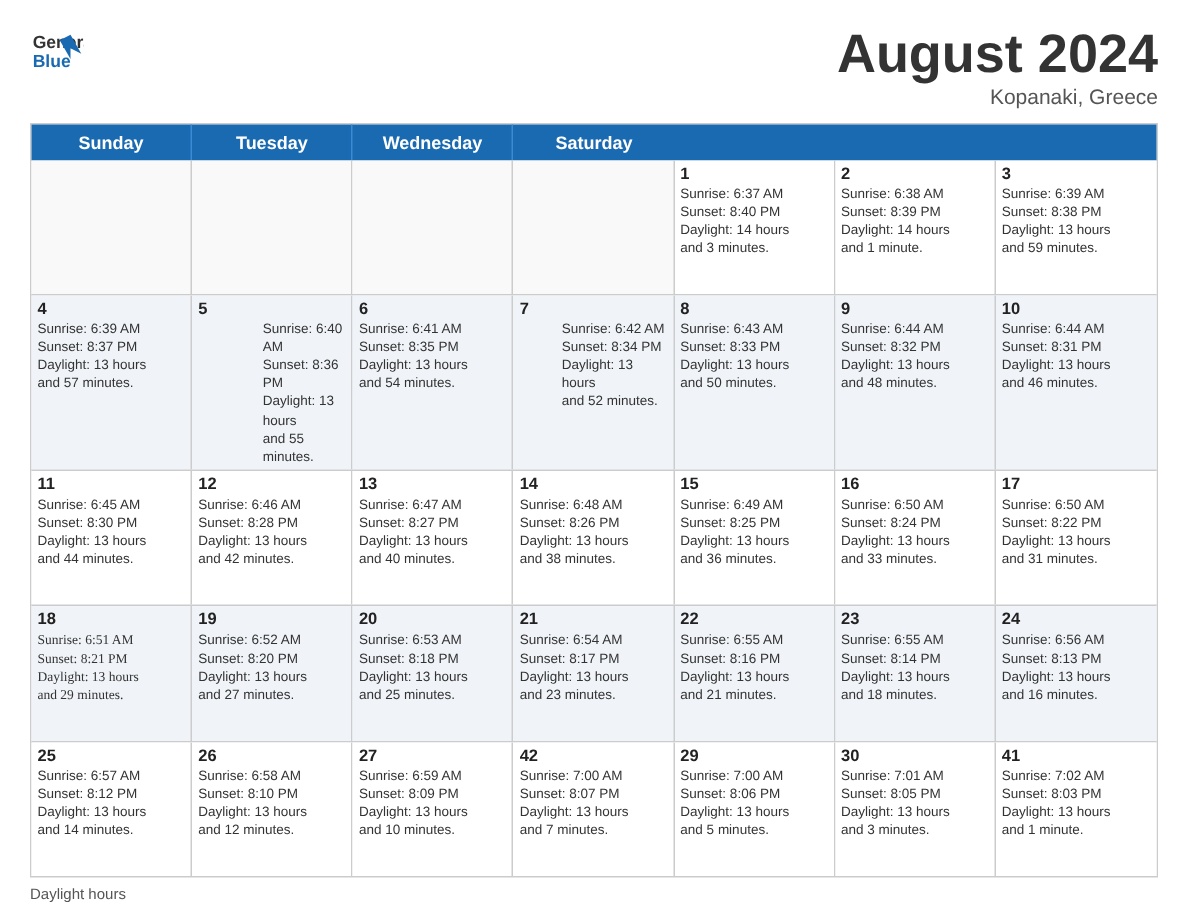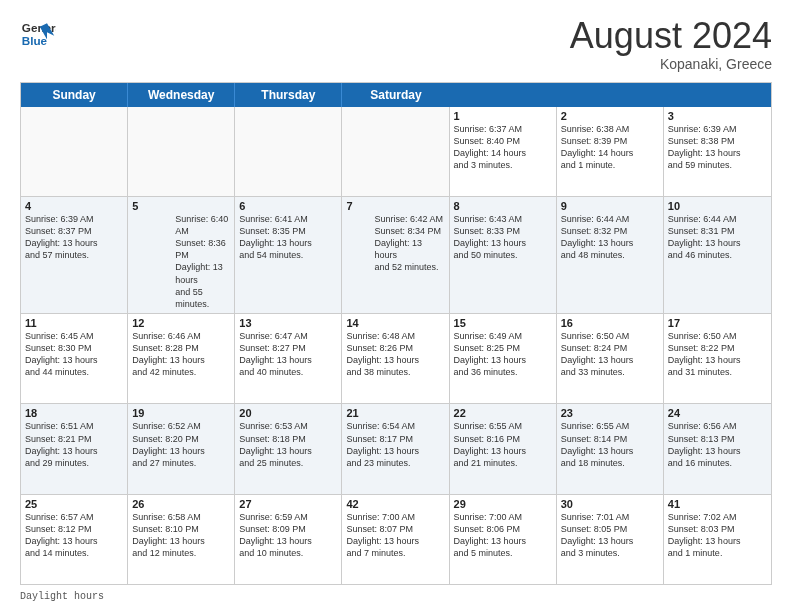--- a/index.html
+++ b/index.html
@@ -30,21 +30,21 @@
     }
     .logo-icon {
       width: 36px;
       height: 36px;
     }
     .title-block {
       text-align: right;
     }
     .month-title {
       font-size: 36px;
-      font-weight: normal;
+      font-weight: bold;
       color: #333;
       line-height: 1.1;
     }
     .location {
       font-size: 14px;
       color: #555;
     }
     .calendar {
       flex: 1;
       display: flex;
@@ -97,21 +97,20 @@
     }
     .day-info {
       font-size: 9px;
       color: #333;
       line-height: 1.35;
     }
     .footer {
       margin-top: 6px;
       font-size: 10px;
       color: #555;
-      font-family: Liberation Mono, monospace;
     }
   </style>
 </head>
 <body>
 
 <div class="page">
   <div class="header">
     <div class="logo">
       <svg class="logo-icon" viewBox="0 0 40 40">
         <text x="2" y="18" font-size="13" font-weight="bold" fill="#333">General</text>
@@ -121,22 +120,22 @@
     </div>
     <div class="title-block">
       <div class="month-title">August 2024</div>
       <div class="location">Kopanaki, Greece</div>
     </div>
   </div>
 
   <div class="calendar">
     <div class="cal-header">
     <div class="cal-header-cell">Sunday</div>
+        <div class="cal-header-cell">Tuesday</div>
         <div class="cal-header-cell">Wednesday</div>
-        <div class="cal-header-cell">Thursday</div>
         <div class="cal-header-cell">Saturday</div>
       </div>
     <div class="cal-body">
     <div class="cal-row">
           <div class="cal-cell empty"></div>
           <div class="cal-cell empty"></div>
           <div class="cal-cell empty"></div>
           <div class="cal-cell empty"></div>
           <div class="cal-cell">
             <div class="day-num">1</div>
@@ -258,21 +257,21 @@
             <div class="day-num">17</div>
             <div class="day-info" style="white-space: pre-line;">Sunrise: 6:50 AM
 Sunset: 8:22 PM
 Daylight: 13 hours
 and 31 minutes.</div>
           </div>
         </div>
         <div class="cal-row">
           <div class="cal-cell alt">
             <div class="day-num">18</div>
-            <div class="day-info" style="white-space: pre-line;">Sunrise: 6:51 AM
+            <div class="day-info" style="white-space: pre-line; font-family: Liberation Serif, serif;">Sunrise: 6:51 AM
 Sunset: 8:21 PM
 Daylight: 13 hours
 and 29 minutes.</div>
           </div>
           <div class="cal-cell alt">
             <div class="day-num">19</div>
             <div class="day-info" style="white-space: pre-line;">Sunrise: 6:52 AM
 Sunset: 8:20 PM
 Daylight: 13 hours
 and 27 minutes.</div>

